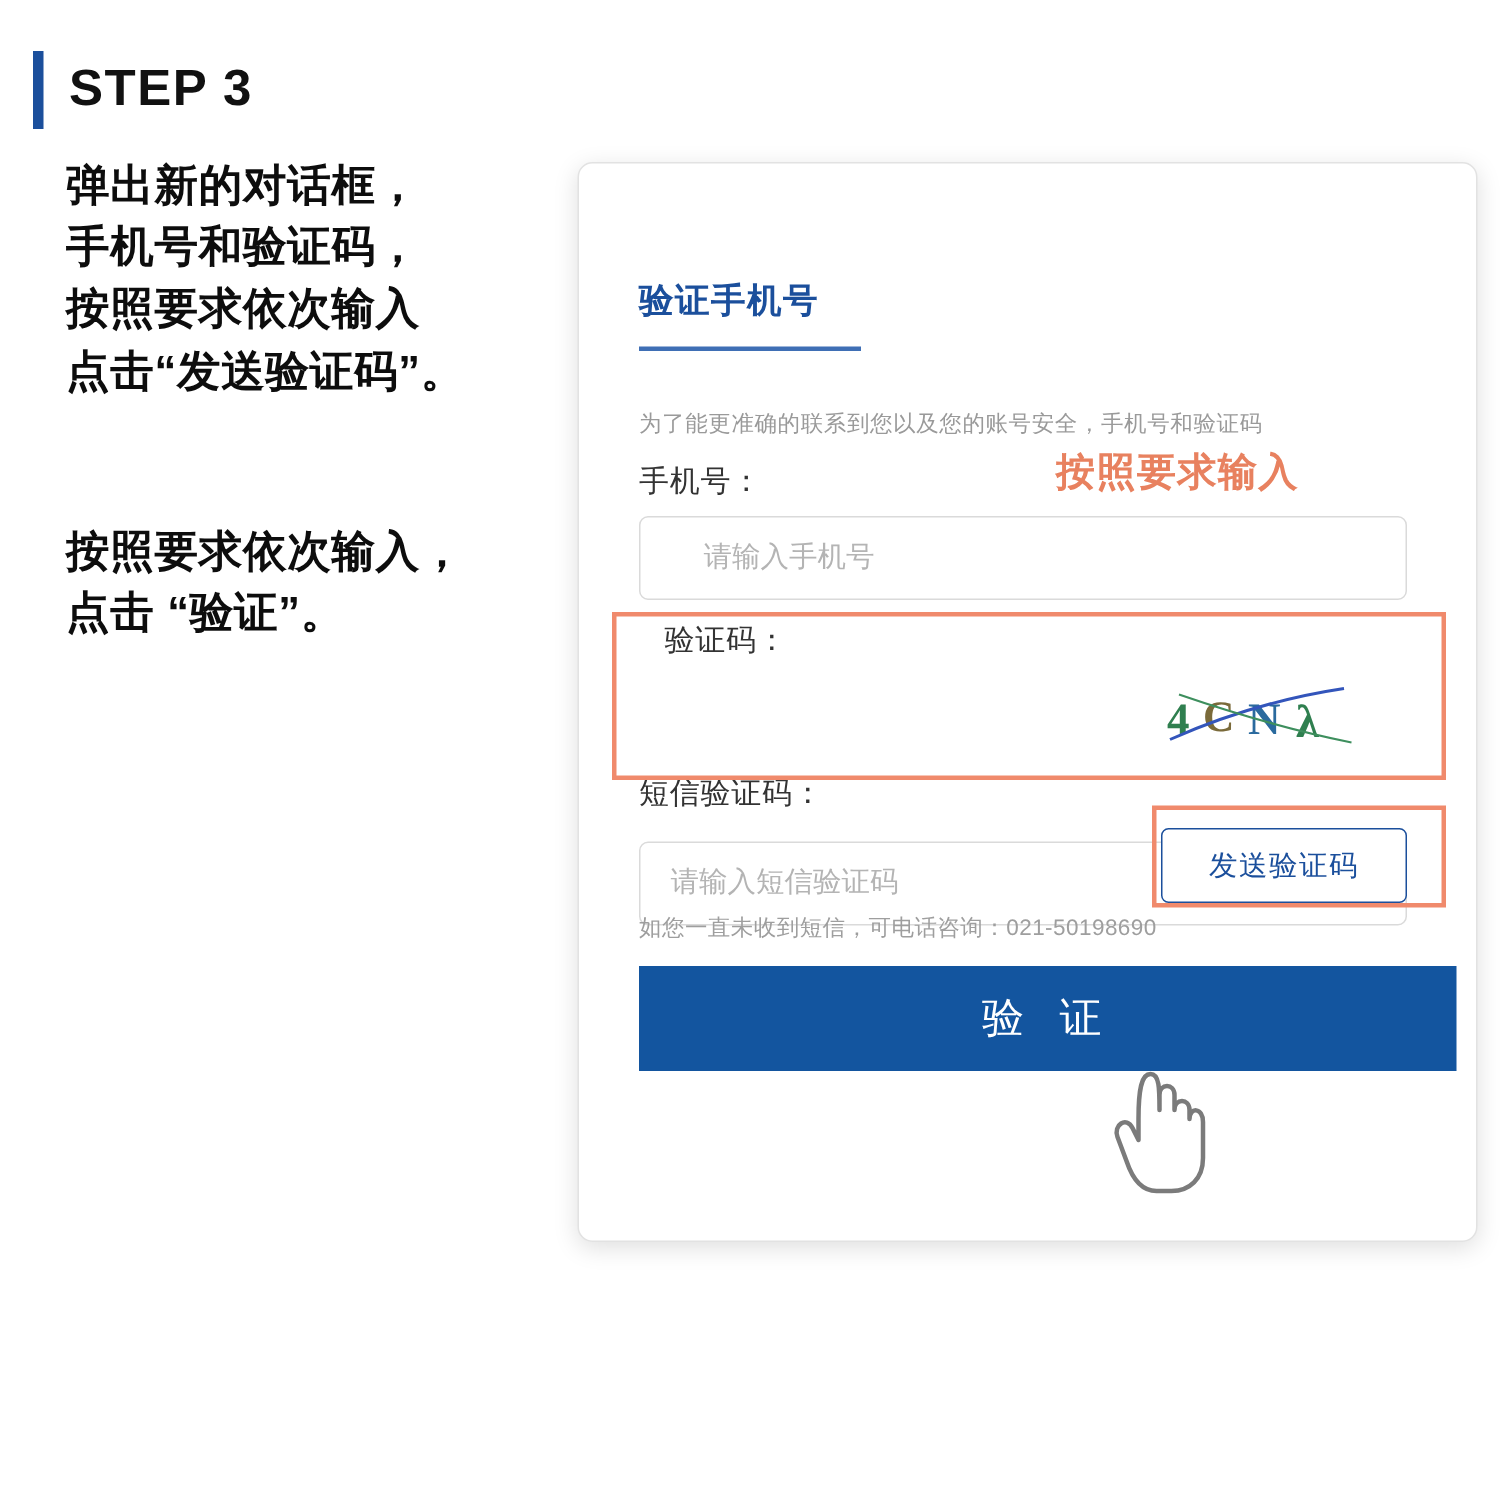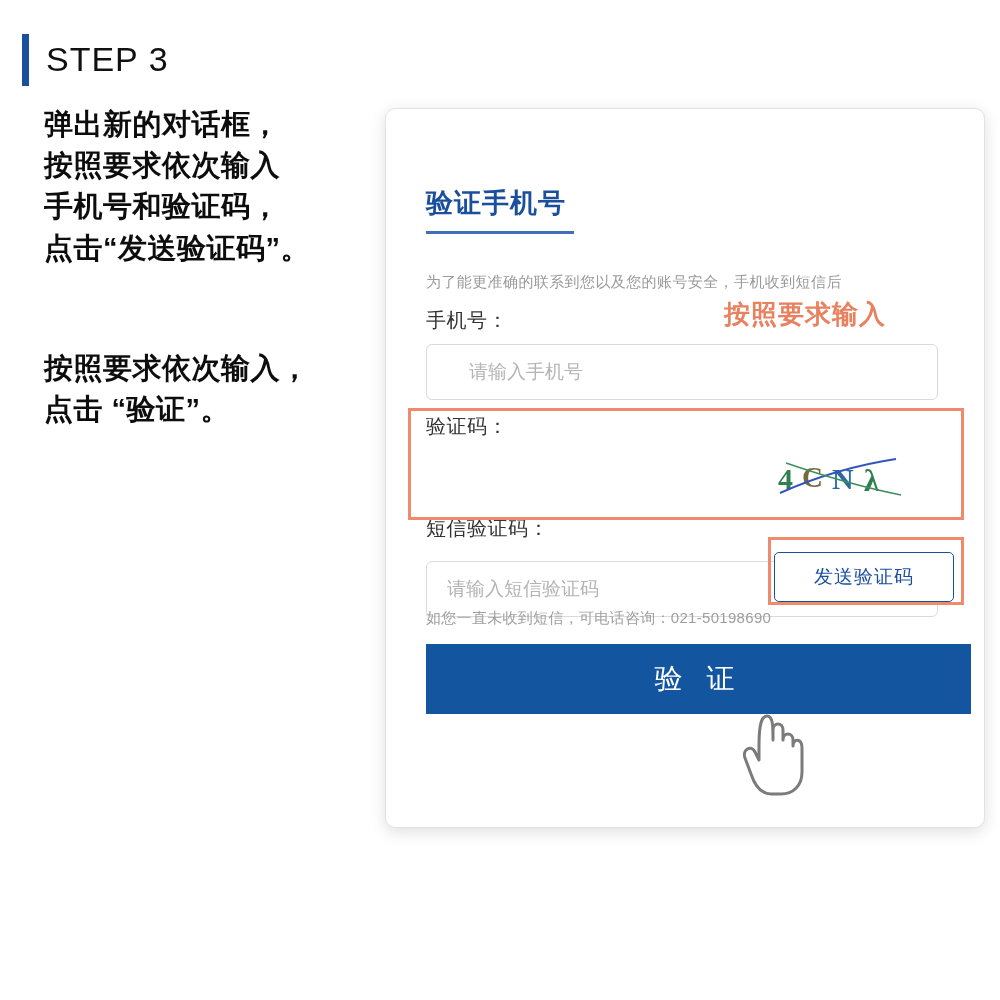--- a/index.html
+++ b/index.html
@@ -29,21 +29,21 @@
     top: 34px;
     width: 7px;
     height: 52px;
     background: #1b4f9c;
   }
   .step-title {
     position: absolute;
     left: 46px;
     top: 40px;
     font-size: 34px;
-    font-weight: 400;
+    font-weight: 700;
     color: #111111;
     letter-spacing: 1px;
     white-space: nowrap;
   }
   .instr-block {
     position: absolute;
     left: 44px;
     width: 330px;
     font-size: 29px;
     font-weight: 700;
@@ -65,21 +65,21 @@
     background: #ffffff;
     border: 1px solid #e2e2e2;
     border-radius: 10px;
     box-shadow: 0 4px 16px rgba(0,0,0,0.13);
   }
 
   .dialog-title {
     position: absolute;
     left: 40px;
     top: 76px;
-    font-size: 27px;
+    font-size: 23px;
     font-weight: 700;
     color: #1b4f9c;
     letter-spacing: 1px;
   }
   .title-underline {
     position: absolute;
     left: 40px;
     top: 122px;
     width: 148px;
     height: 3px;
@@ -98,21 +98,21 @@
 
   .field-label {
     position: absolute;
     left: 40px;
     font-size: 20px;
     color: #333333;
     letter-spacing: 0.5px;
     white-space: nowrap;
   }
   .label-phone { top: 198px; }
-  .label-captcha { top: 304px; }
+  .label-captcha { top: 304px; margin-left: 17px; }
   .label-sms { top: 406px; }
 
   .text-input {
     position: absolute;
     left: 40px;
     width: 512px;
     height: 56px;
     box-sizing: border-box;
     border: 1px solid #dadada;
     border-radius: 6px;
@@ -136,21 +136,21 @@
     width: 150px;
     height: 42px;
     overflow: hidden;
   }
 
   
   .send-code-btn {
     position: absolute;
     left: 388px;
     top: 443px;
-    width: 180px;
+    width: 164px;
     height: 50px;
     border: 1px solid #1b4f9c;
     border-radius: 5px;
     background: #ffffff;
     color: #1b4f9c;
     font-family: "Liberation Sans", sans-serif;
     font-size: 19px;
     letter-spacing: 1px;
     cursor: pointer;
   }
@@ -188,21 +188,21 @@
     pointer-events: none;
   }
   .annot-box-1 {
     left: 408px;
     top: 408px;
     width: 556px;
     height: 112px;
   }
   .annot-callout {
     position: absolute;
-    left: 724px;
+    left: 704px;
     top: 297px;
     font-size: 26px;
     font-weight: 700;
     color: #e8815f;
     letter-spacing: 1px;
     white-space: nowrap;
   }
   .annot-send {
     left: 768px;
     top: 537px;
@@ -222,37 +222,37 @@
 </style>
 </head>
 <body>
 
 <div class="left-col">
   <div class="step-accent"></div>
   <div class="step-title">STEP 3</div>
 
   <div class="instr-block instr-1">
     <div>弹出新的对话框，</div>
+    <div>手机号和验证码，</div>
     <div>按照要求依次输入</div>
-    <div>手机号和验证码，</div>
     <div>点击“发送验证码”。</div>
   </div>
 
   <div class="instr-block instr-2">
     <div>按照要求依次输入，</div>
     <div>点击 “验证”。</div>
   </div>
 </div>
 
 <div class="dialog-card">
 
   <div class="dialog-title">验证手机号</div>
   <div class="title-underline"></div>
 
-  <div class="hint-text">为了能更准确的联系到您以及您的账号安全，手机收到短信后</div>
+  <div class="hint-text">为了能更准确的联系到您以及您的账号安全，手机号和验证码</div>
 
   <div class="field-label label-phone">手机号：</div>
   <input class="text-input input-phone" type="text" placeholder="请输入手机号" style="">
 
   <div class="field-label label-captcha">验证码：</div>
 
   <div class="captcha-image">
     <svg width="150" height="42" viewBox="0 0 150 42" xmlns="http://www.w3.org/2000/svg">
       <text x="2" y="32" font-family="Liberation Serif, serif" font-size="30" font-weight="bold" fill="#2f7f4f">4</text>
       <text x="26" y="30" font-family="Liberation Serif, serif" font-size="29" font-weight="bold" fill="#7a6a3a">C</text>

